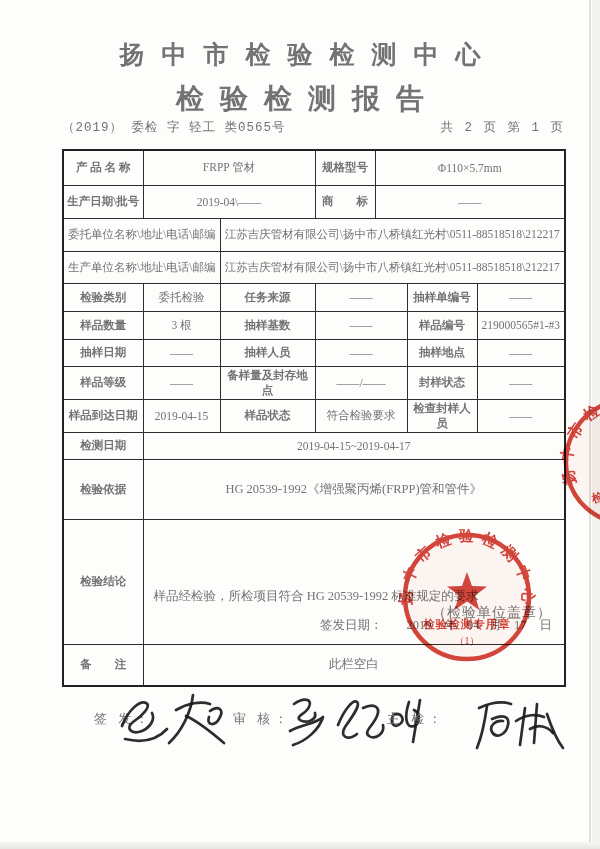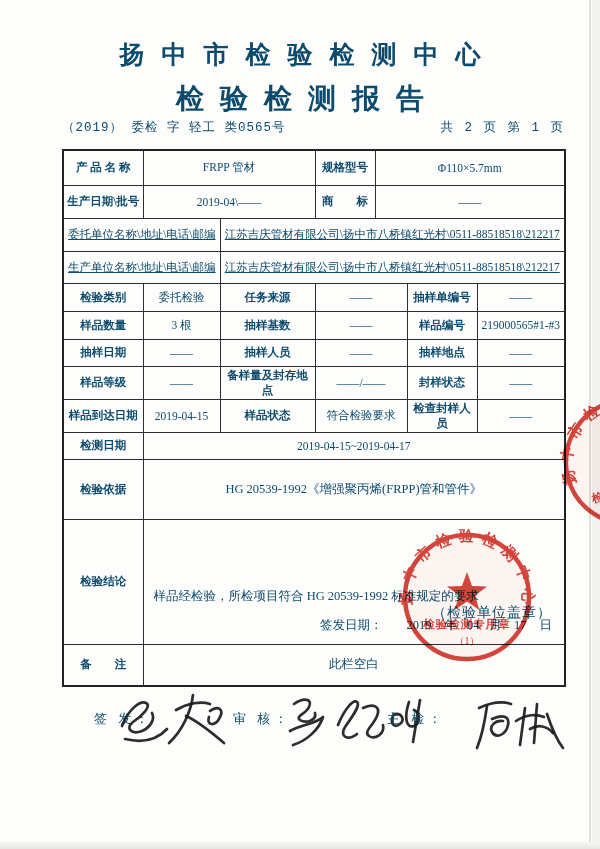--- a/index.html
+++ b/index.html
@@ -1,19 +1,19 @@
 <!DOCTYPE html>
 <html><head>
 <meta charset="utf-8">
 <style>
   html,body{margin:0;padding:0;background:#888;}
   .page{
     position:relative;width:600px;height:849px;margin:0 auto;
     background:#fdfdfb;overflow:hidden;
-    font-family:"Liberation Serif","DejaVu Serif",serif;color:#0c4a6e;
+    font-family:"Liberation Serif","DejaVu Serif",serif;color:#737373;
   }
   
   .edge-right{position:absolute;top:0;right:9px;width:2px;height:100%;background:#dededa;}
   .edge-right2{position:absolute;top:0;right:0;width:8px;height:100%;background:#f2f2ef;}
   .edge-bottom{position:absolute;left:0;bottom:0;width:100%;height:7px;background:linear-gradient(#f6f6f3,#e6e6e2);}
   
   .org-title{
     position:absolute;top:38px;left:0;width:100%;text-align:center;
     font-size:25px;font-weight:bold;letter-spacing:17px;text-indent:17px;
   }
@@ -29,21 +29,21 @@
     position:absolute;top:149px;left:62px;width:503px;
     border-collapse:collapse;table-layout:fixed;
     border:2.2px solid #222;
   }
   table.report td{
     border:1.4px solid #2d2d2d;font-size:11.5px;vertical-align:middle;
     text-align:center;padding:1px 2px;overflow:hidden;
   }
   td.lab{text-align:center;font-weight:bold;}
   td.left{text-align:left;padding-left:8px;}
-  td.small{font-size:11px;letter-spacing:0;padding:1px 1px;text-decoration:underline;}
+  td.small{font-size:11px;letter-spacing:0;padding:1px 1px;}
   td.tight{padding:0;font-size:11px;}
   .concl-cell{position:relative;text-align:left;vertical-align:top;}
   .concl-text{padding:30px 10px 0 8px;font-size:12.5px;text-align:left;}
   .stamp-note{position:absolute;right:12px;top:84px;font-size:14px;letter-spacing:1px;}
   .sign-date{position:absolute;right:12px;bottom:10px;font-size:12.5px;white-space:nowrap;}
   .sign-date .g1{margin-left:24px;} .sign-date .g2{margin-left:13px;}
   .sign-date .g3{margin-left:10px;} .sign-date .g4{margin-left:12px;}
   
   .seal{position:absolute;width:150px;height:150px;mix-blend-mode:multiply;opacity:.92;pointer-events:none;}
   .seal-big{left:392px;top:522px;}

